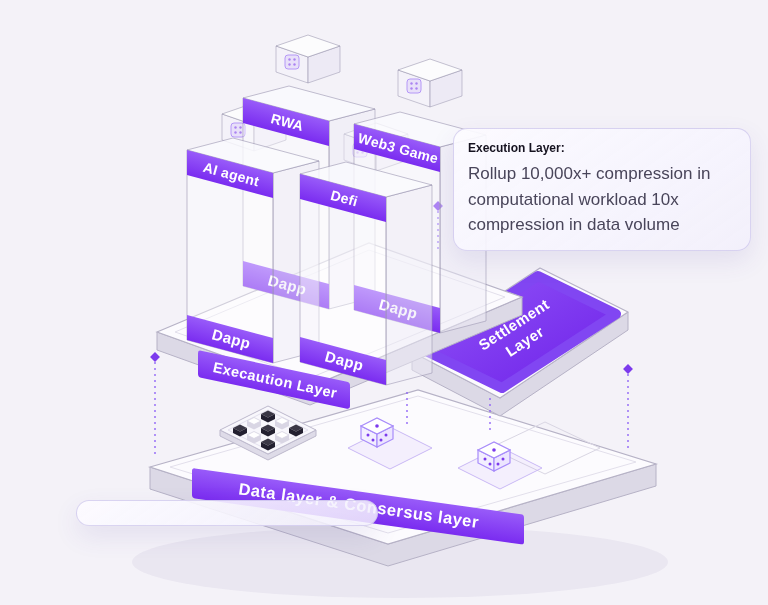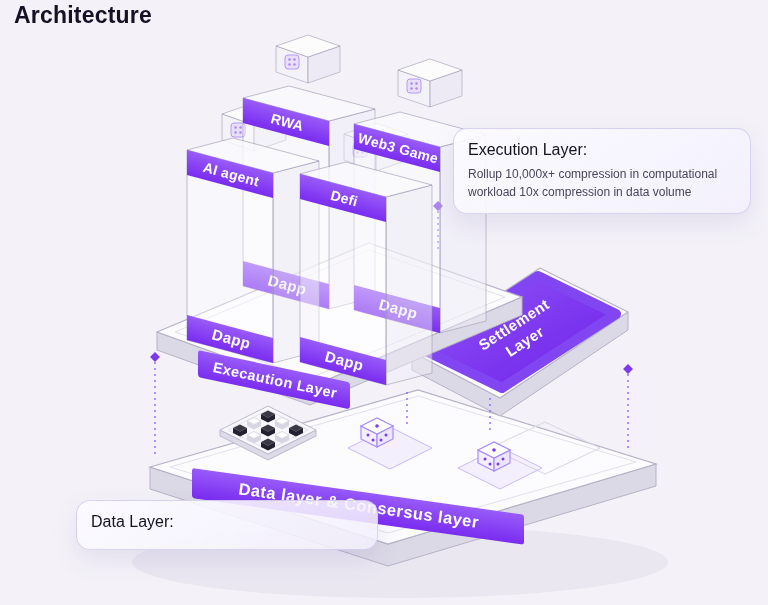--- a/index.html
+++ b/index.html
@@ -32,29 +32,28 @@
   .dice-top{fill:#ffffff;stroke:#a78bfa;stroke-width:1.2;}
   .dice-left{fill:#f3efff;stroke:#a78bfa;stroke-width:1.2;}
   .dice-right{fill:#ece5ff;stroke:#a78bfa;stroke-width:1.2;}
   .dice-dot{fill:#7c3aed;}
   .callout{position:absolute;z-index:4;border-radius:14px;padding:12px 14px;
            background:linear-gradient(145deg,rgba(252,251,255,.93),rgba(242,239,252,.86));
            border:1px solid rgba(190,180,230,.55);
            box-shadow:0 10px 26px rgba(80,60,160,.10);}
   .callout-exec{left:453px;top:128px;width:268px;}
   .callout-data{left:76px;top:500px;width:272px;}
-  .callout-title{font-size:16px;font-weight:400;color:#15121f;margin-bottom:6px;}
-  .callout-body{font-size:12px;color:#49455a;line-height:1.5;}
+  .callout-title{font-size:12px;font-weight:700;color:#15121f;margin-bottom:6px;}
+  .callout-body{font-size:17px;color:#49455a;line-height:1.5;}
 </style>
 </head>
 <body>
 
 <div class="stage">
 
-  <h1 class="page-title">Architecture</h1>
 
   <svg class="diagram" width="768" height="605" viewBox="0 0 768 605">
     <defs>
       <linearGradient id="gradPurple" x1="0" y1="0" x2="0" y2="1">
         <stop offset="0" stop-color="#985bf9"></stop>
         <stop offset="1" stop-color="#7a2cf0"></stop>
       </linearGradient>
       <linearGradient id="gradPurpleDark" x1="0" y1="0" x2="1" y2="1">
         <stop offset="0" stop-color="#9155f8"></stop>
         <stop offset="1" stop-color="#6d1fe8"></stop>
@@ -276,16 +275,15 @@
       <text class="banner-text" text-anchor="middle" transform="translate(76,35) rotate(12)">Execaution Layer</text>
     </g>
   </svg>
 
   <div class="callout callout-exec">
     <div class="callout-title">Execution Layer:</div>
     <div class="callout-body">Rollup 10,000x+ compression in computational workload 10x compression in data volume</div>
   </div>
 
   <div class="callout callout-data">
-    <div class="callout-title">Data Layer:</div>
   </div>
 
 </div>
 
 </body></html>

